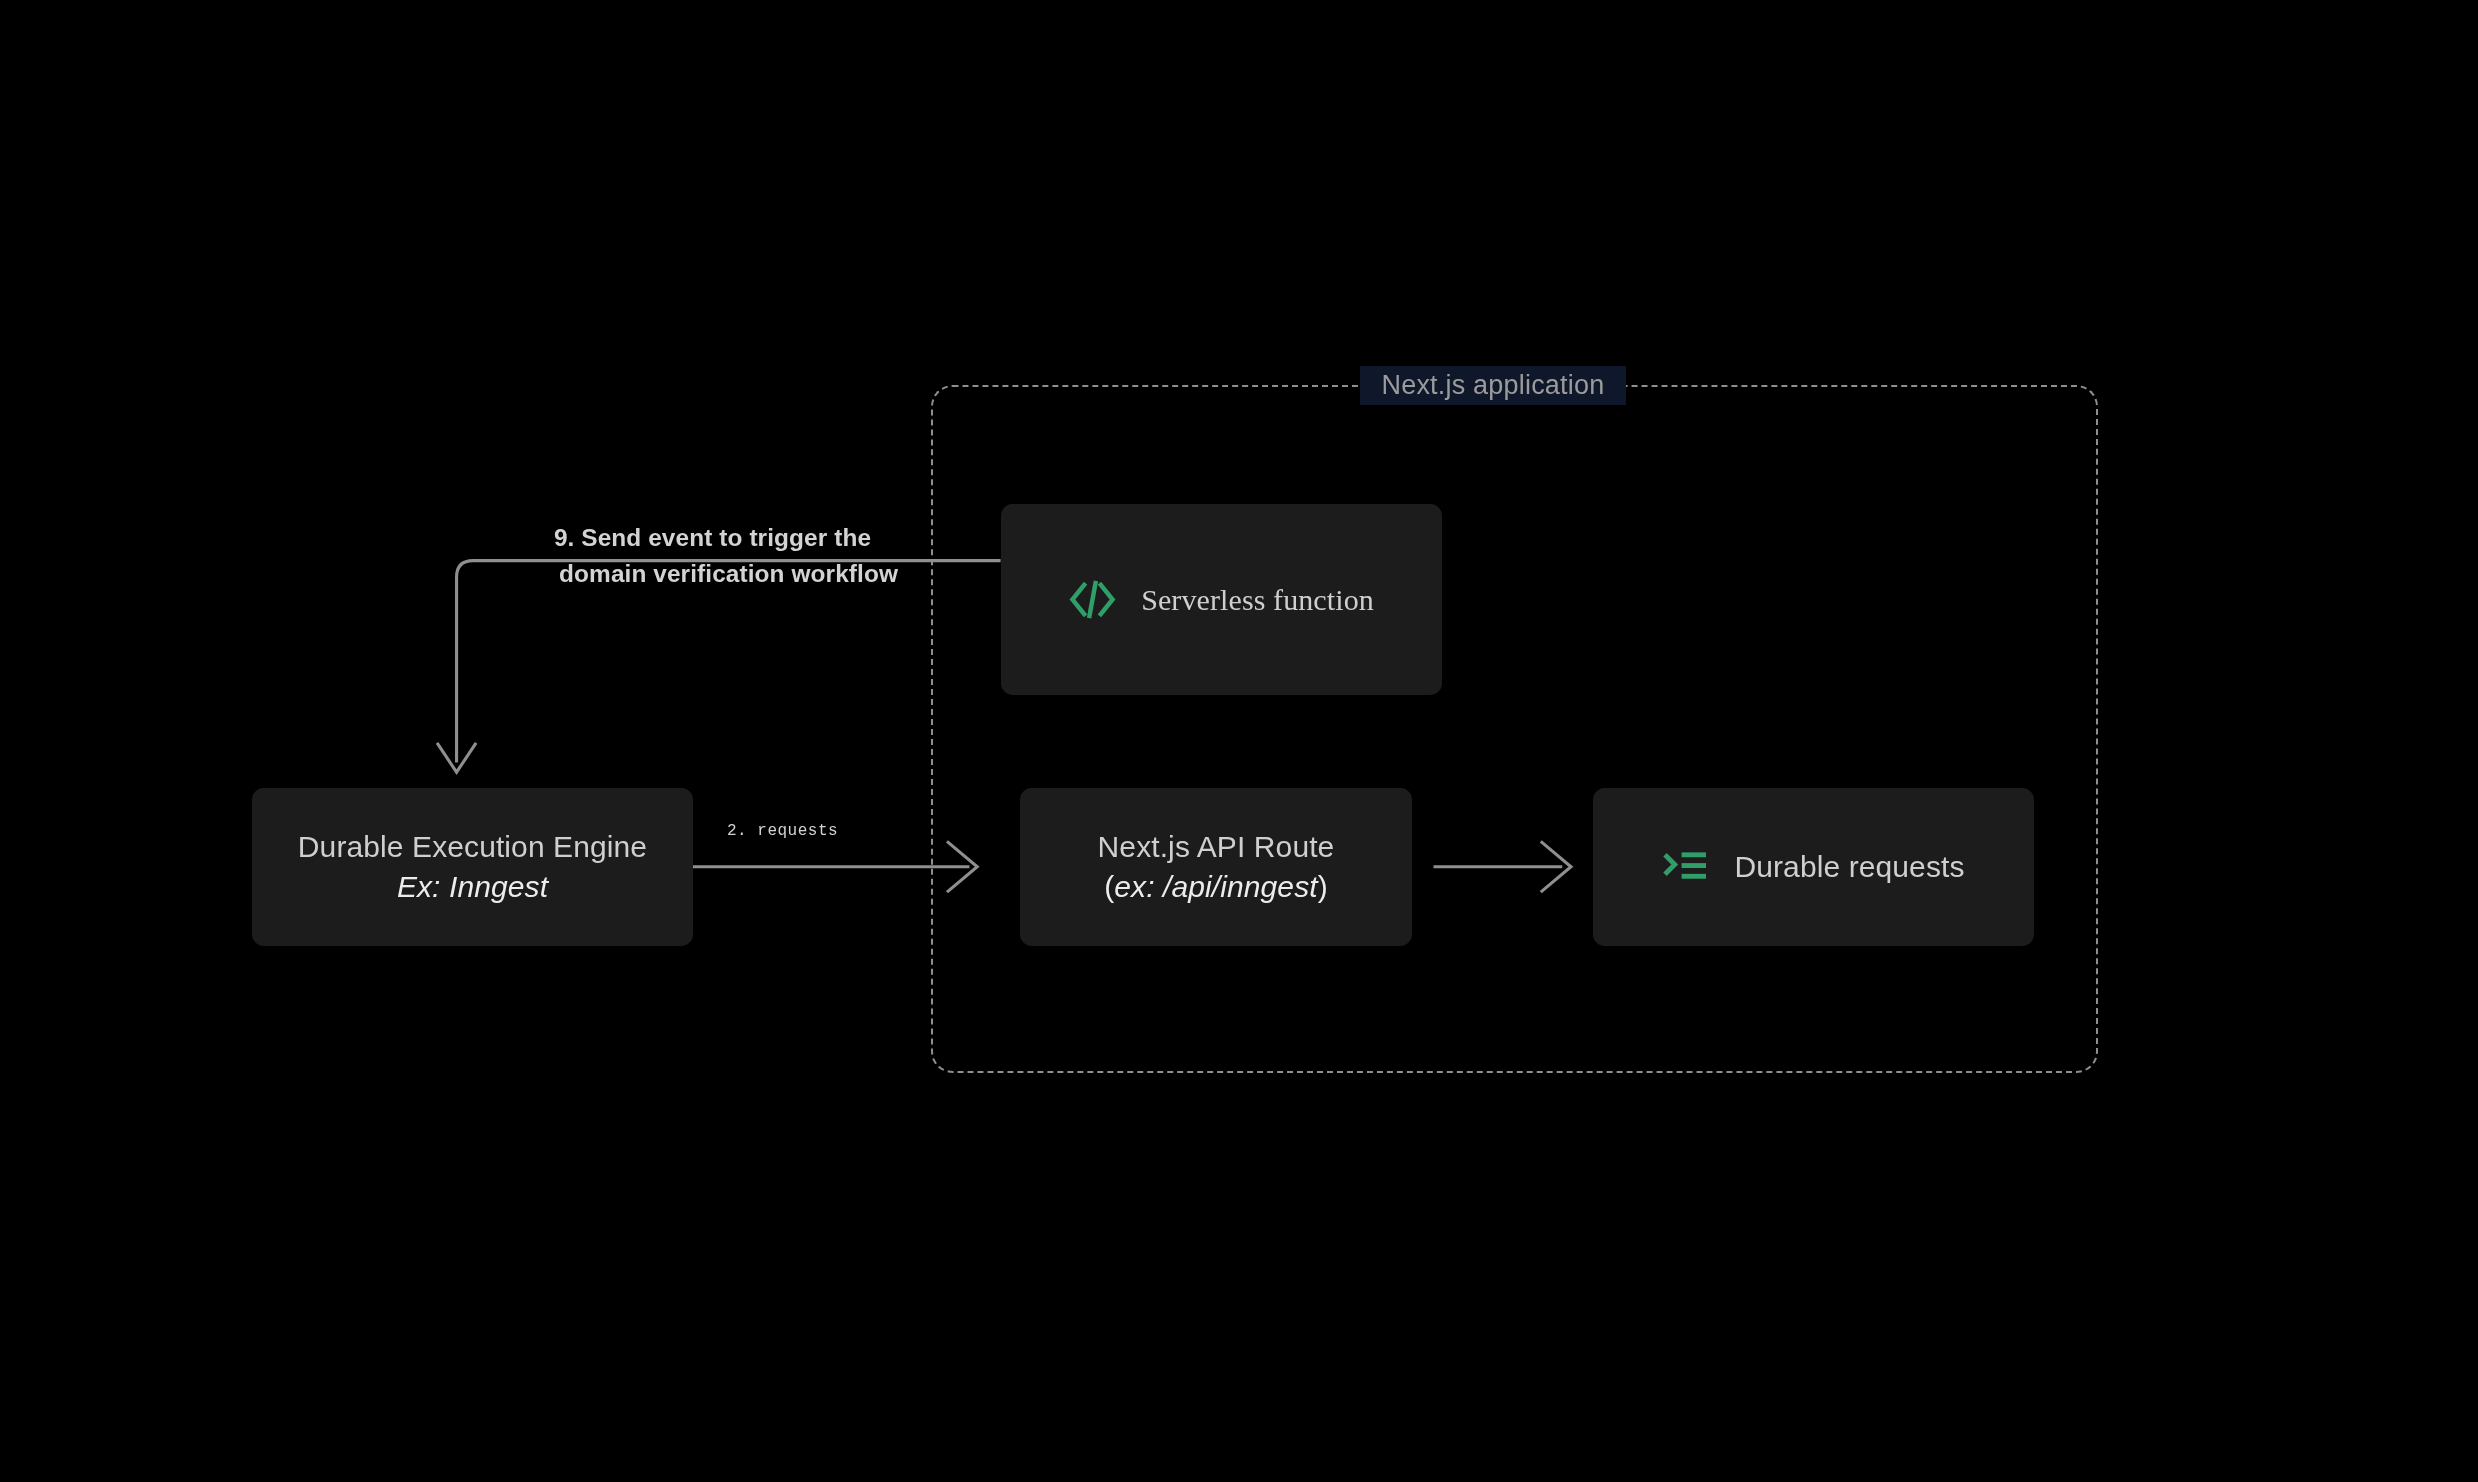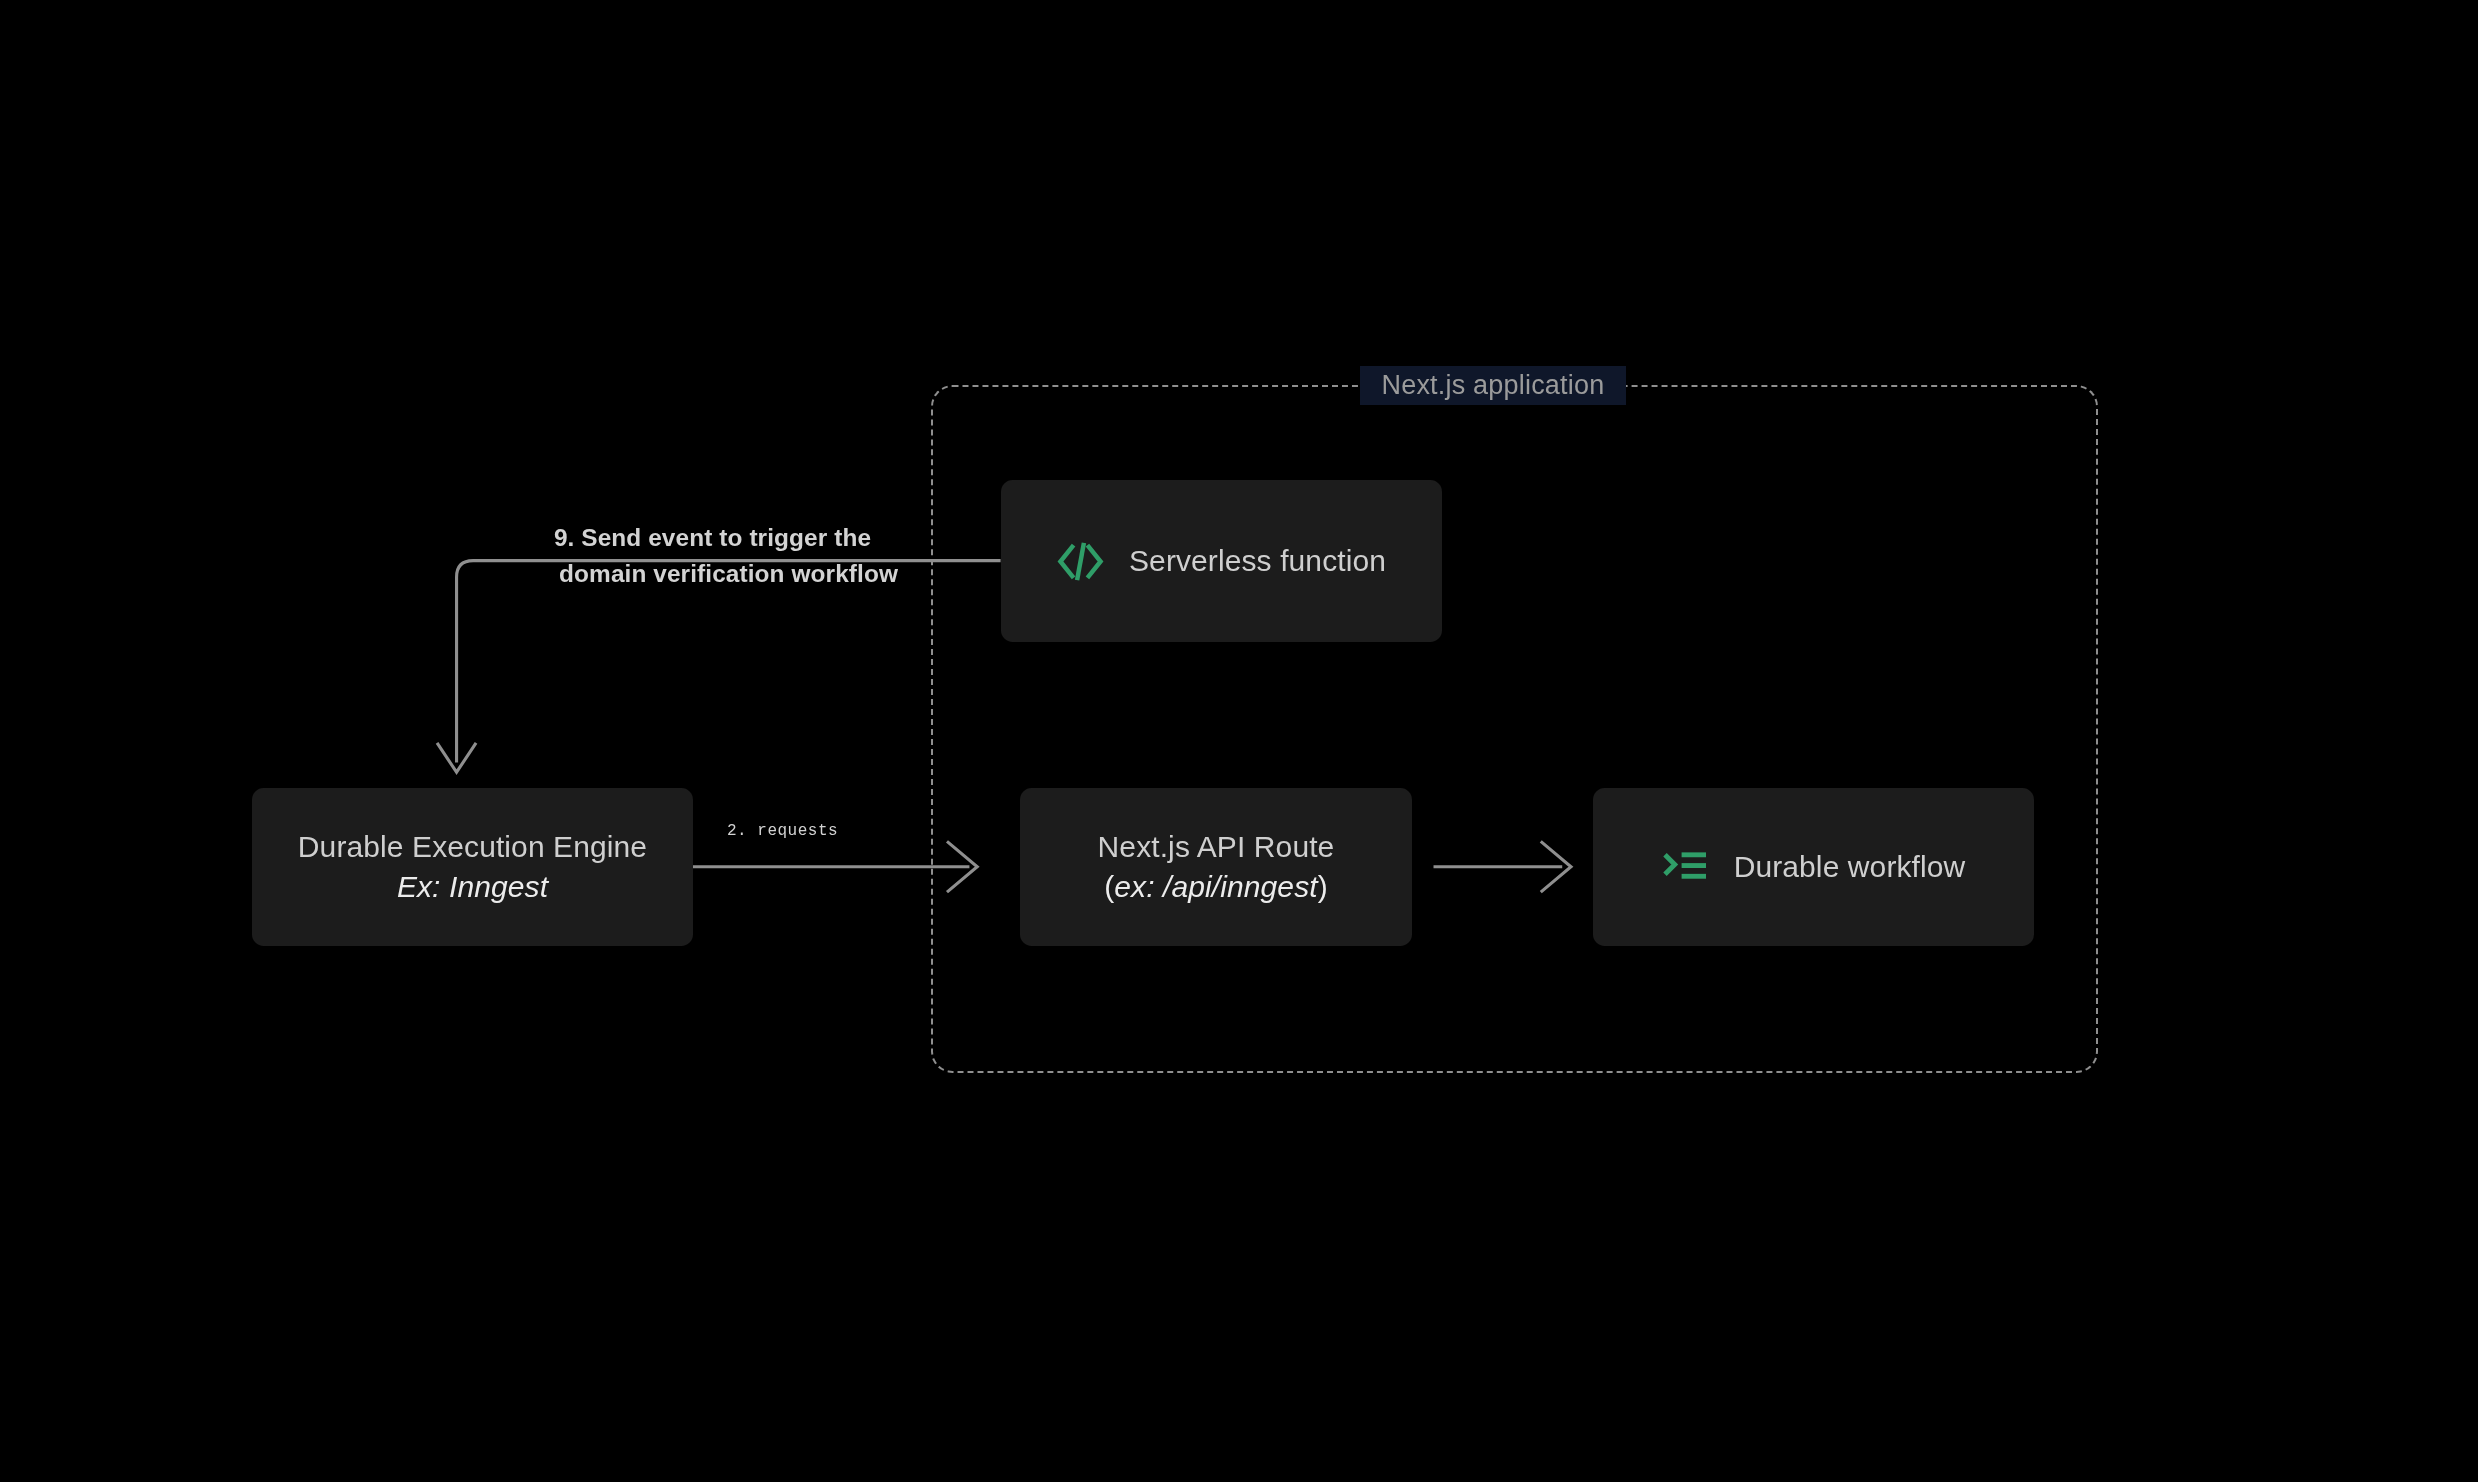--- a/index.html
+++ b/index.html
@@ -56,21 +56,21 @@
   .node-label .sub{
     display:block;
     color:#ececec;
     font-style:italic;
     font-size:30px;
   }
   .node-label .sub .paren{ font-style:normal; }
 
   
   #node-engine        { left:252px;  top:788px; width:441px; height:158px; }
-  #node-serverless    { left:1001px; top:480px; width:441px; height:162px; }
+  #node-serverless    { left:1001px; top:504px; width:441px; height:191px;font-family:Liberation Serif, serif; }
   #node-api-route     { left:1020px; top:788px; width:392px; height:158px; }
   #node-durable-fn    { left:1593px; top:788px; width:441px; height:158px; }
 
   
   .icon-code{
     width:47px; height:45px;
     position:relative; flex:0 0 auto;
   }
   .icon-code svg, .icon-terminal svg { display:block; }
   .icon-terminal{ width:47px; height:41px; flex:0 0 auto; }
@@ -174,19 +174,19 @@
     <div class="node-inner">
       <span class="icon-terminal">
         <svg width="47" height="41" viewBox="0 0 48 42">
           <path d="M3 8 L13 18 L3 28" fill="none" stroke="#2f9e68" stroke-width="5" stroke-linecap="butt" stroke-linejoin="miter"></path>
           <path d="M20 8 L45 8" stroke="#2f9e68" stroke-width="5" stroke-linecap="butt"></path>
           <path d="M20 19 L45 19" stroke="#2f9e68" stroke-width="5" stroke-linecap="butt"></path>
           <path d="M20 30 L45 30" stroke="#2f9e68" stroke-width="5" stroke-linecap="butt"></path>
         </svg>
       </span>
       <div class="node-label">
-        <span>Durable workflow</span>
+        <span>Durable requests</span>
       </div>
     </div>
   </div>
 
 </div>
 
 
 </body></html>

